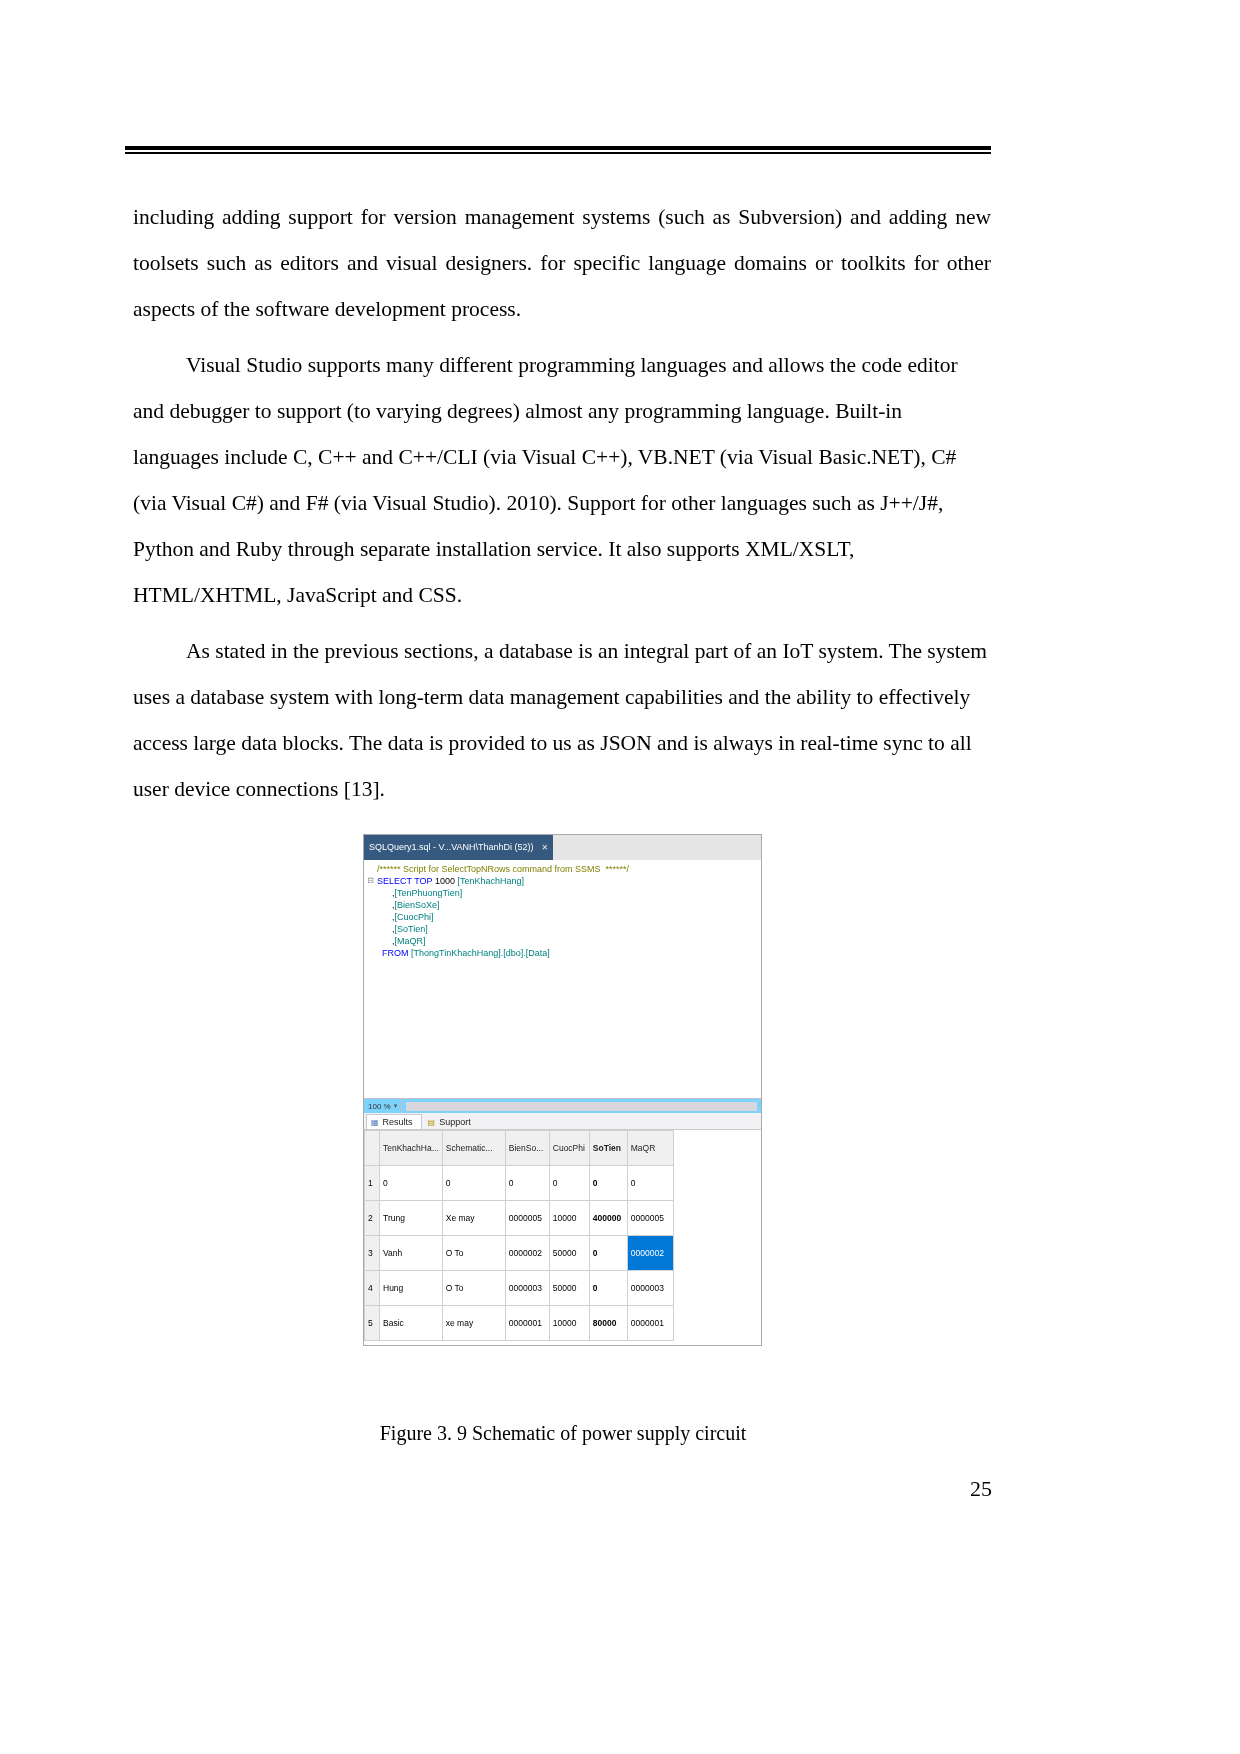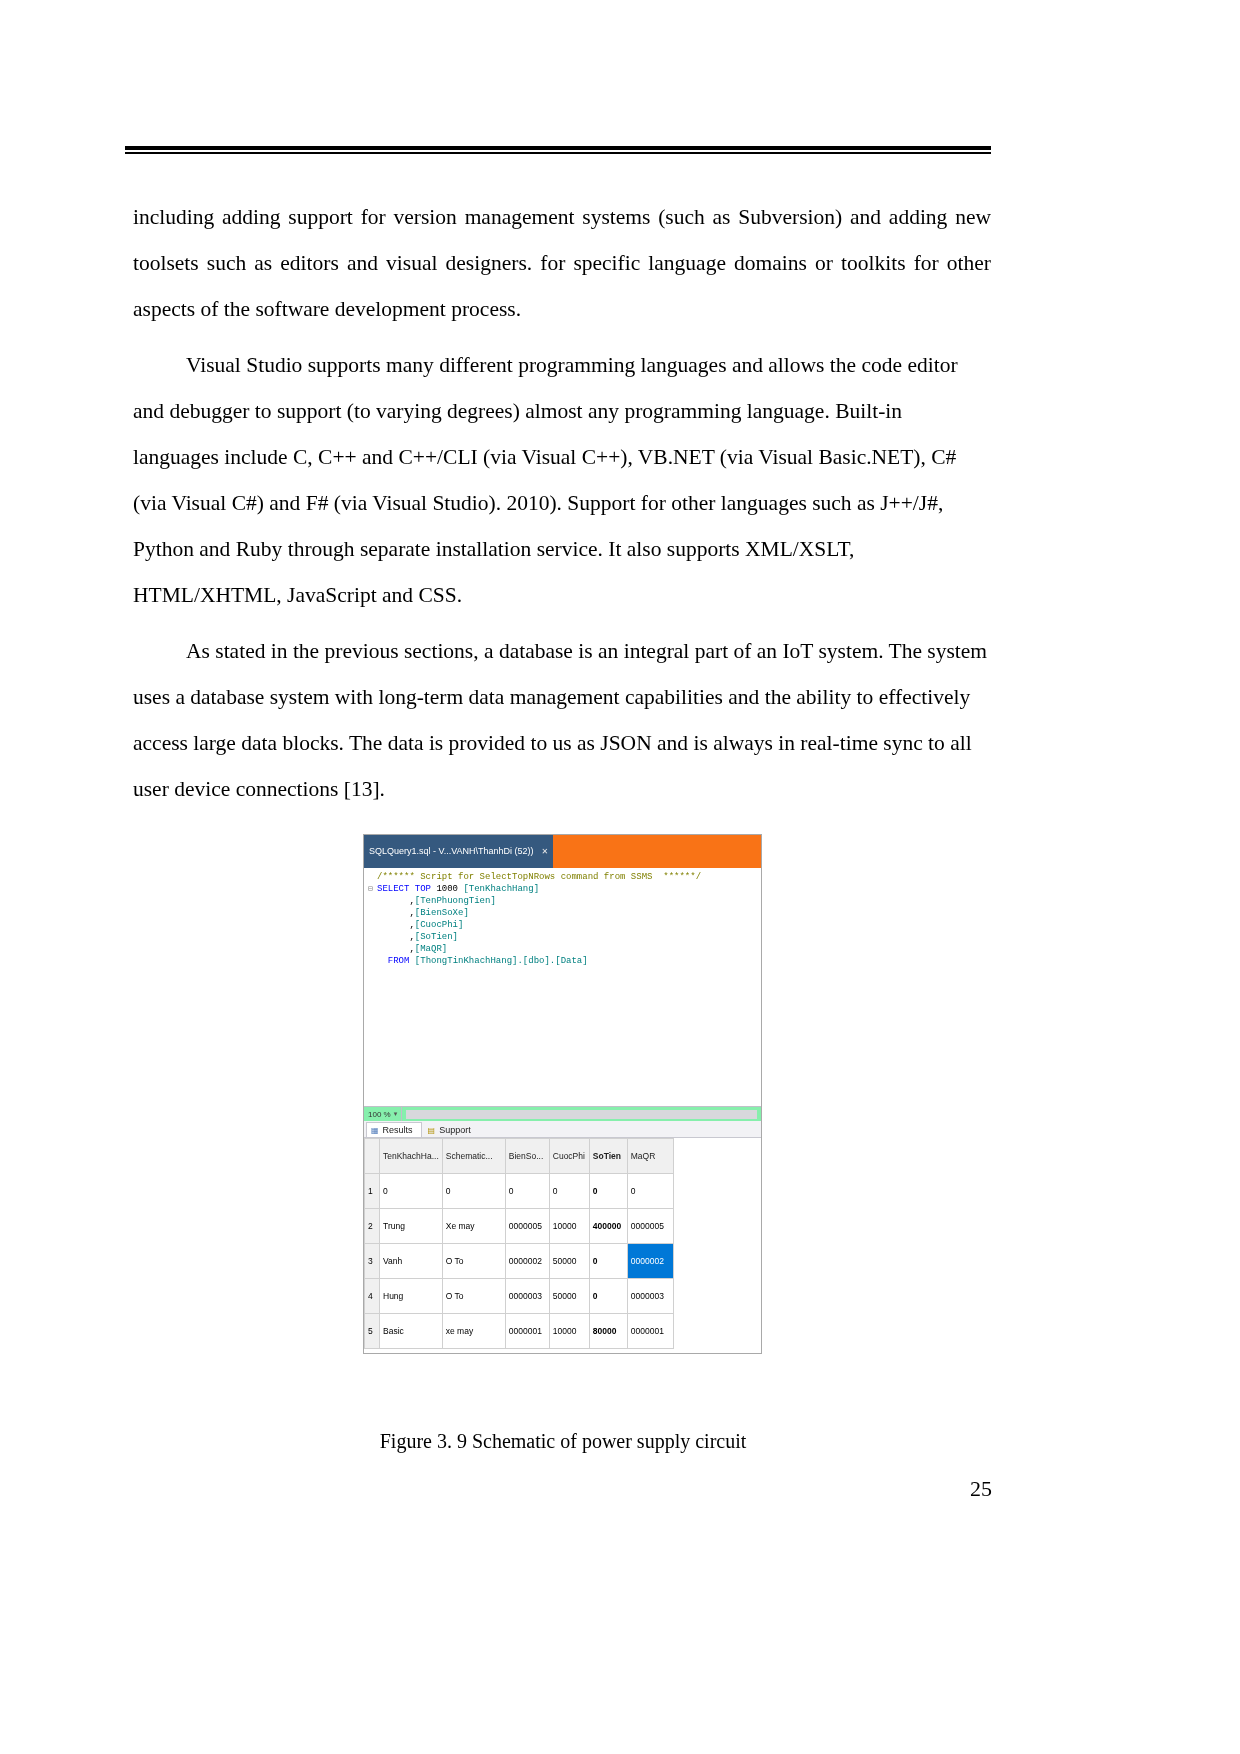--- a/index.html
+++ b/index.html
@@ -19,38 +19,38 @@
   .para.justify { text-align: justify; }
   .indent { text-indent: 53px; }
   .heading { font-size: 22px; line-height: 46px; margin-top: 14px; margin-bottom: 8px; font-weight: bold; }
 
   .figure { margin-top: 22px; margin-left: 230px; width: 400px; }
   .ssms {
     width: 399px; border: 1px solid #a9a9a9; background: #fff;
     font-family: "Liberation Sans", "DejaVu Sans", sans-serif;
     padding-bottom: 4px;
   }
-  .tabbar { height: 33px; background: #f97316; display: flex; }
+  .tabbar { height: 25px; background: #e5e5e5; display: flex; }
   .doc-tab {
     background: #35597f; color: #fff; font-size: 9px; line-height: 17px;
     padding: 0 5px; display: flex; align-items: center; gap: 8px; white-space: nowrap;
   }
   .tab-close { font-size: 8px; color: #e8e8e8; }
 
   .code-area { height: 238px; background: #fff; padding-top: 3px; overflow: hidden; }
-  .code-line { display: flex; font-family: Liberation Mono, monospace; font-size: 9px; line-height: 12px; }
+  .code-line { display: flex; font-family: Liberation Sans, sans-serif; font-size: 9px; line-height: 12px; }
   .code-gutter { flex: 0 0 13px; text-align: center; color: #888; font-size: 8px; line-height: 12px; }
   .code-text { white-space: pre; }
   .tok-com { color: #808000; }
   .tok-kw  { color: #0000ff; }
   .tok-id  { color: #008080; }
   .tok-pl  { color: #000000; }
 
   .zoom-bar {
-    height: 15px; background: #86efac; border-top: 1px solid #c0c0c8;
+    height: 15px; background: #7dd3fc; border-top: 1px solid #c0c0c8;
     display: flex; align-items: center; font-size: 8px; color: #333;
   }
   .zoom-ctl { display: flex; align-items: center; gap: 3px; padding: 0 4px; border-right: 1px solid #c0c0c8; height: 100%; }
   .caret { font-size: 7px; color: #555; }
   .hscroll { flex: 1; height: 9px; margin: 0 4px; background: #d8d8dc; }
 
   .res-tabs {
     height: 17px; background: #f2f2f5; display: flex; align-items: flex-end;
     border-bottom: 1px solid #c8c8d0; padding-left: 2px; gap: 2px;
   }

